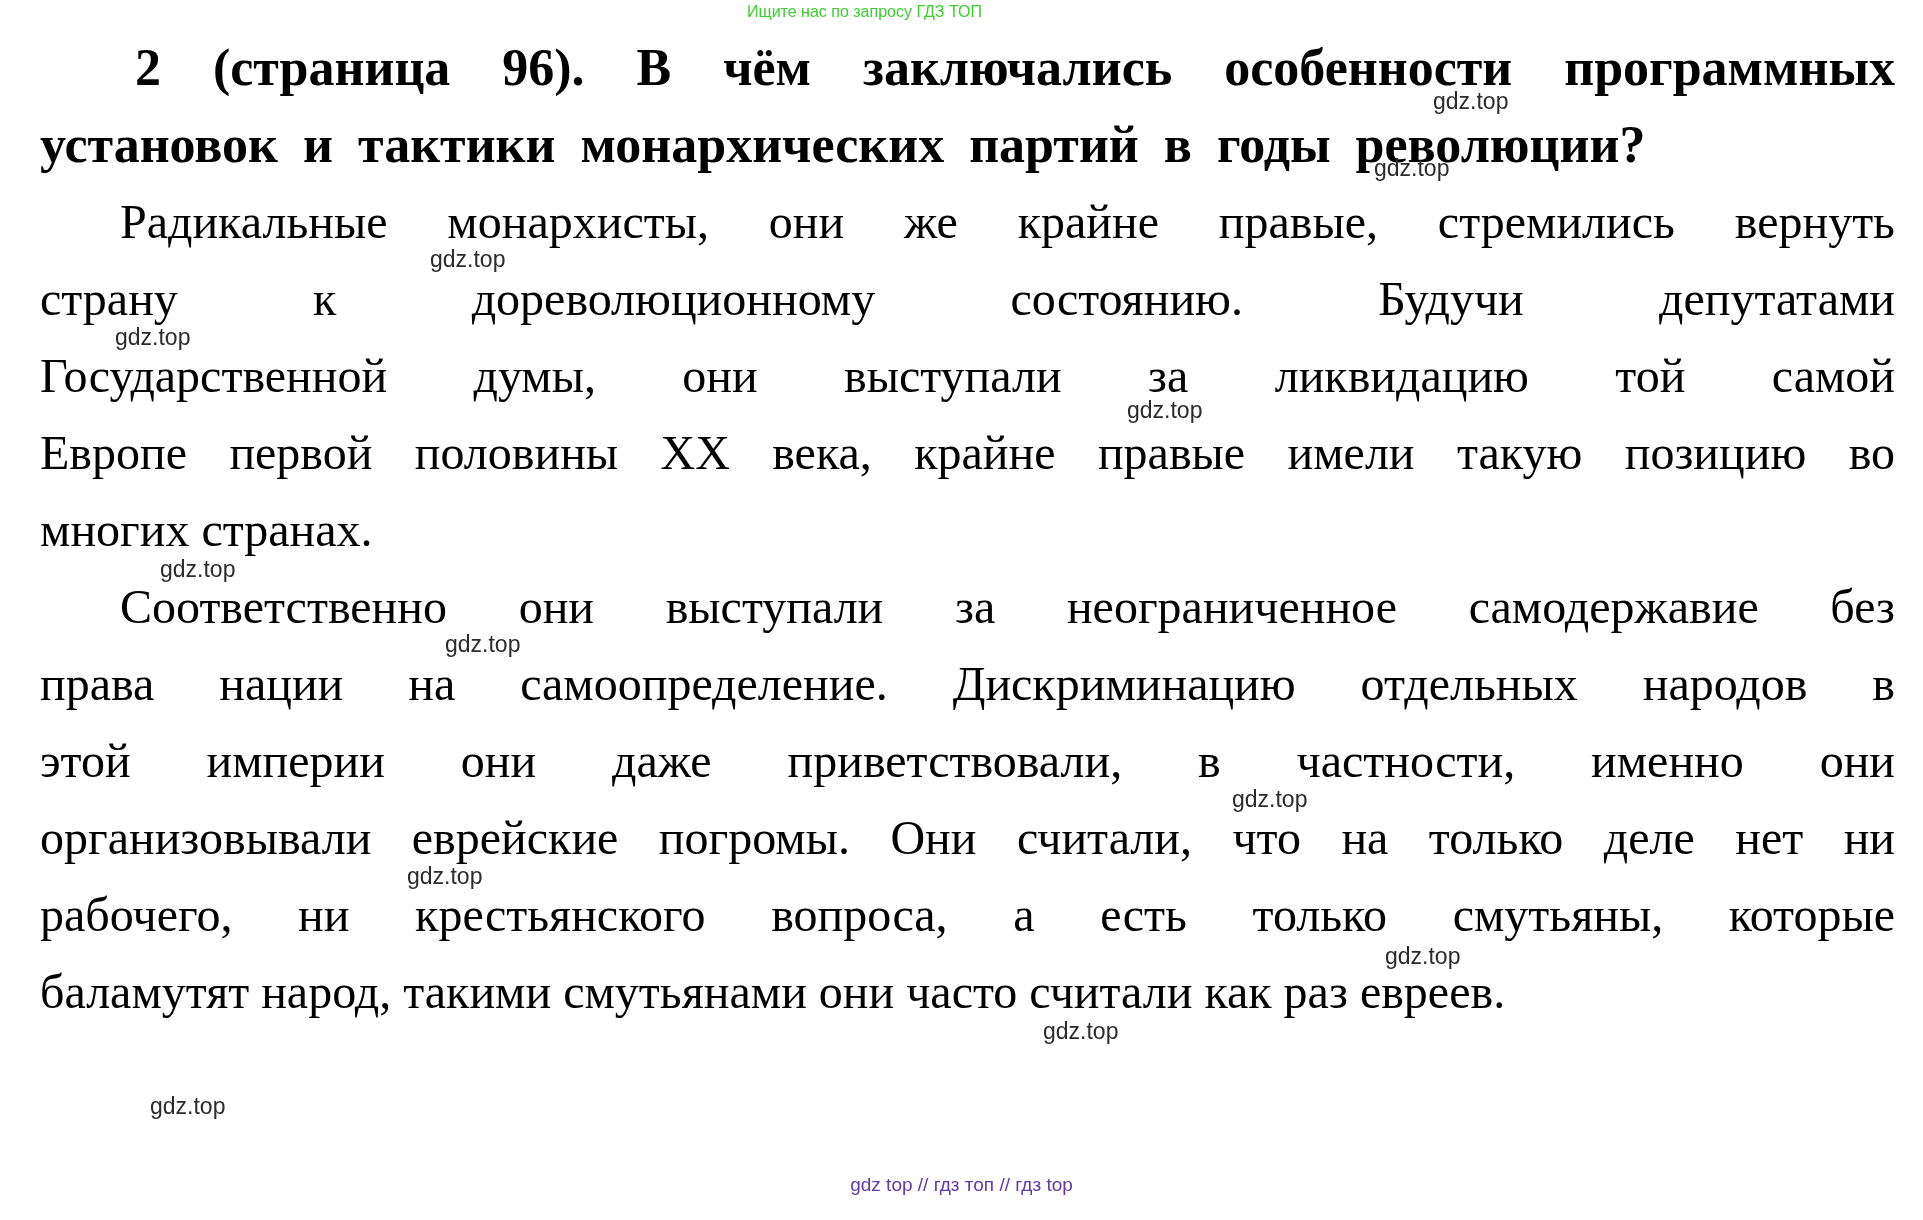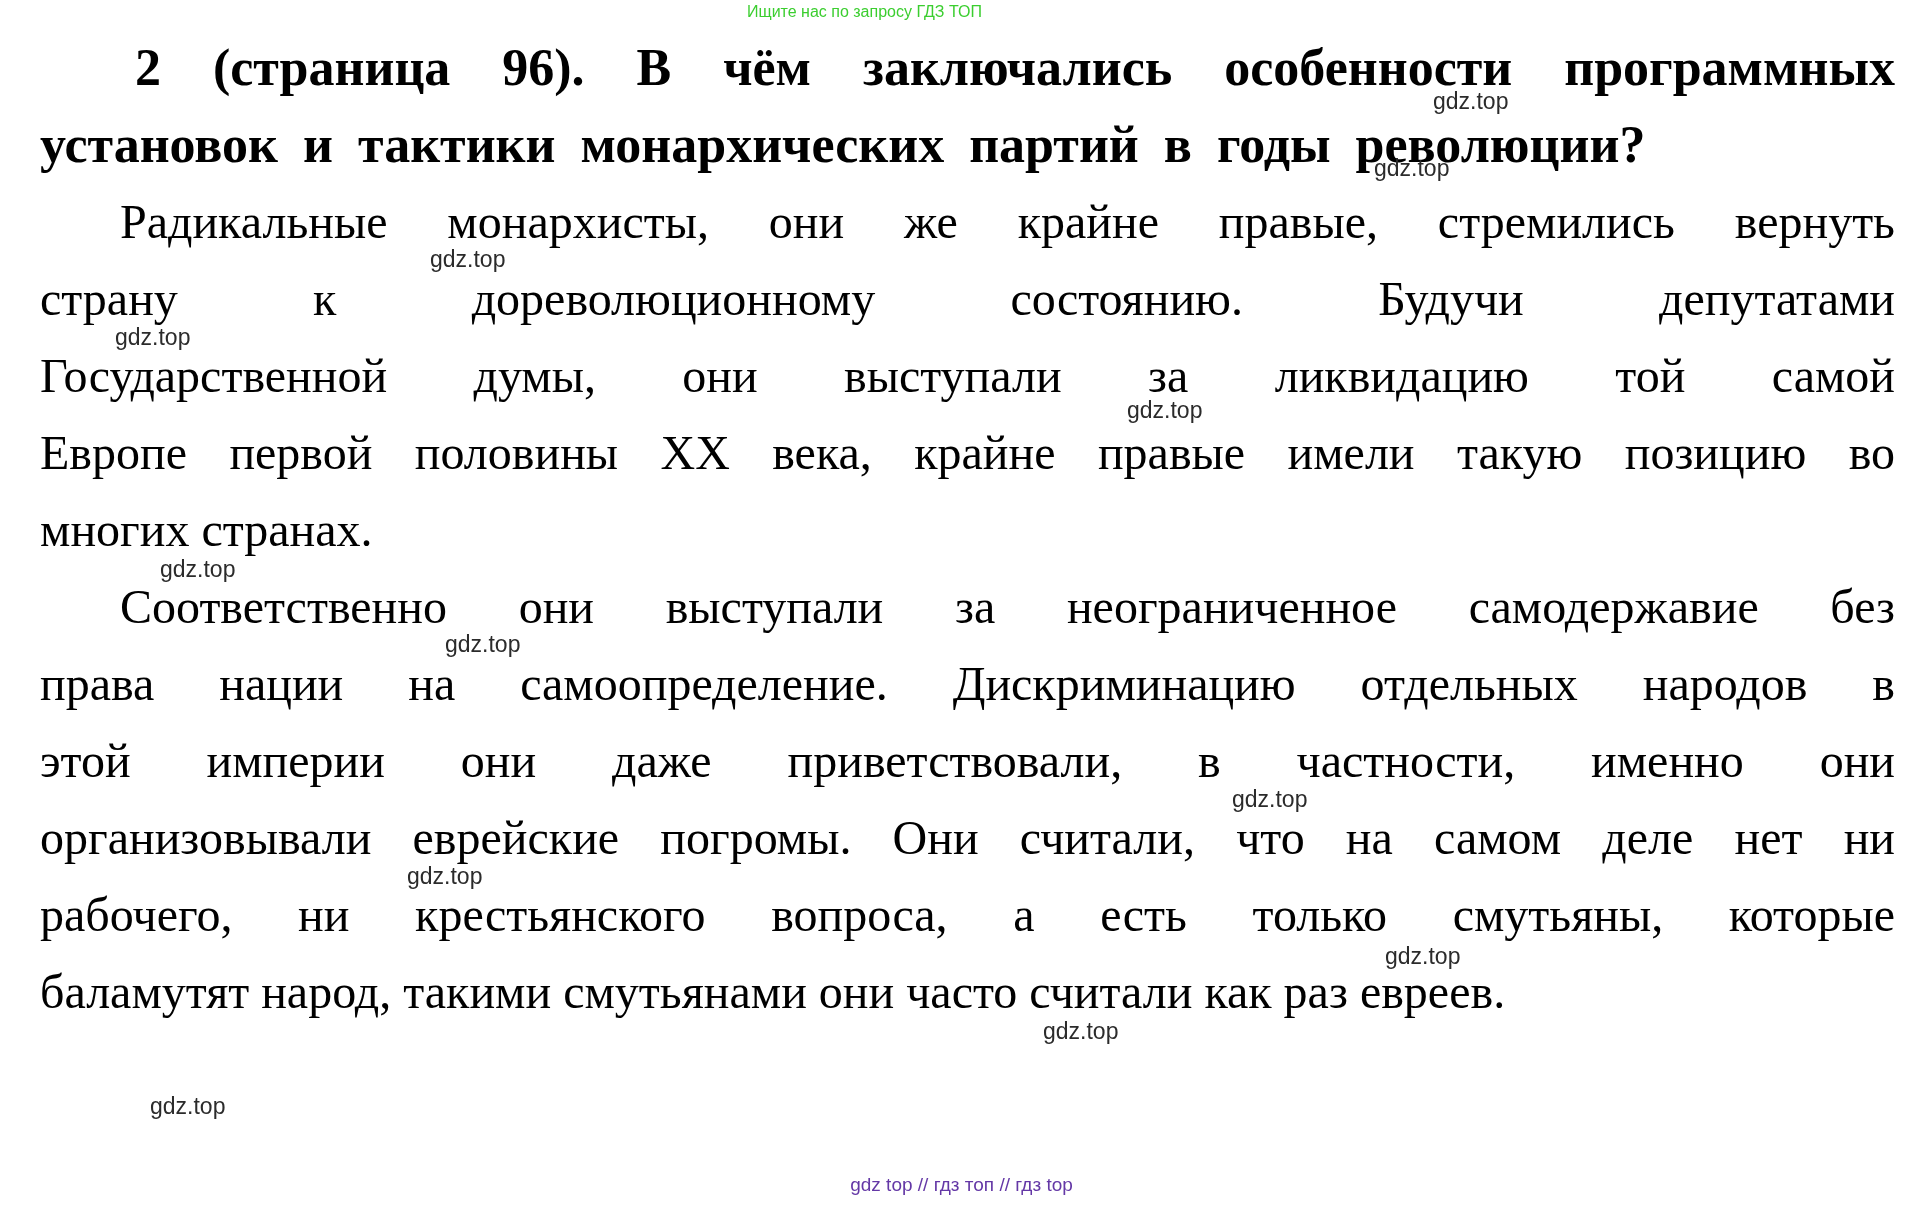--- a/index.html
+++ b/index.html
@@ -82,21 +82,21 @@
 
     <div class="line justify indent">Радикальные монархисты, они же крайне правые, стремились вернуть</div>
     <div class="line justify">страну к дореволюционному состоянию. Будучи депутатами</div>
     <div class="line justify">Государственной думы, они выступали за ликвидацию той самой</div>
     <div class="line justify">Европе первой половины XX века, крайне правые имели такую позицию во</div>
     <div class="line left">многих странах.</div>
 
     <div class="line justify indent">Соответственно они выступали за неограниченное самодержавие без</div>
     <div class="line justify">права нации на самоопределение. Дискриминацию отдельных народов в</div>
     <div class="line justify">этой империи они даже приветствовали, в частности, именно они</div>
-    <div class="line justify">организовывали еврейские погромы. Они считали, что на самом деле нет ни</div>
+    <div class="line justify">организовывали еврейские погромы. Они считали, что на только деле нет ни</div>
     <div class="line justify">рабочего, ни крестьянского вопроса, а есть только смутьяны, которые</div>
     <div class="line left">баламутят народ, такими смутьянами они часто считали как раз евреев.</div>
   </div>
 
   <div class="wm-layer">
       <span class="wm" style="left: 1433px; top: 88px;">gdz.top</span>
       <span class="wm" style="left: 1374px; top: 155px;">gdz.top</span>
       <span class="wm" style="left: 430px; top: 246px;">gdz.top</span>
       <span class="wm" style="left: 115px; top: 324px;">gdz.top</span>
       <span class="wm" style="left: 1127px; top: 397px;">gdz.top</span>

